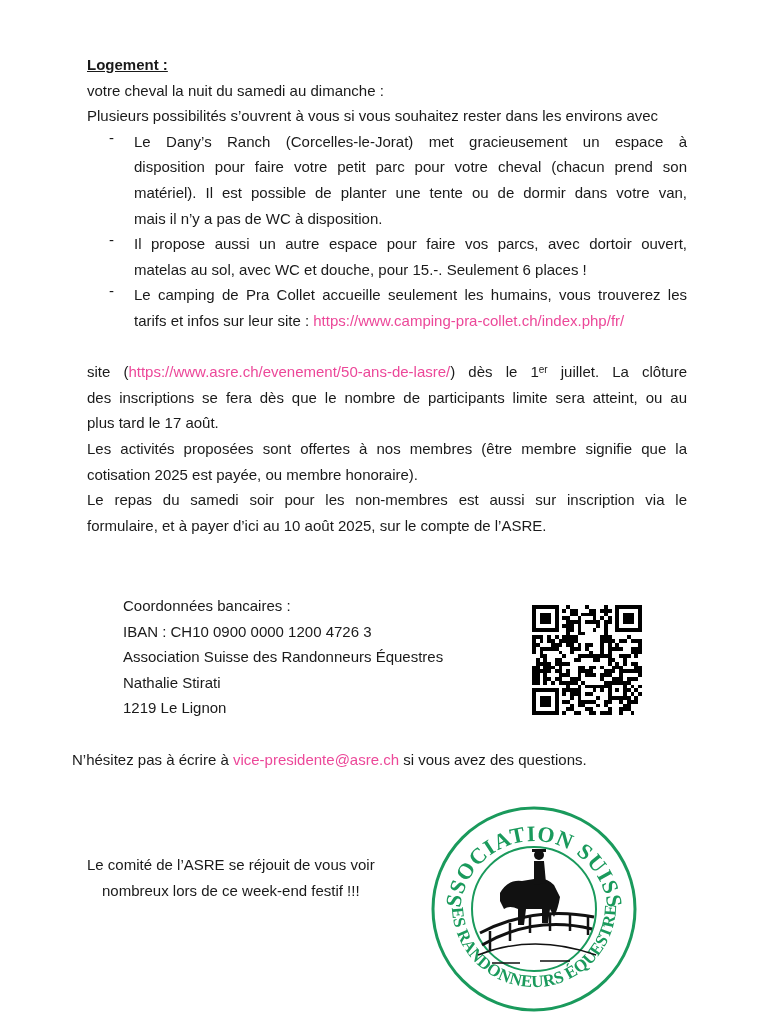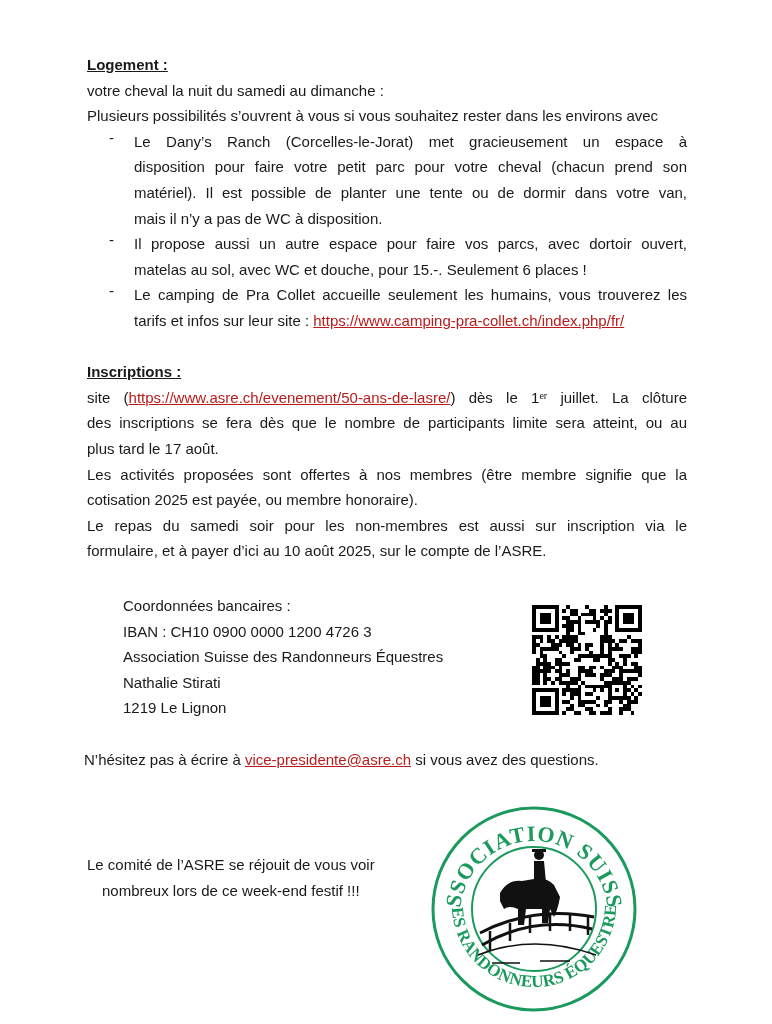--- a/index.html
+++ b/index.html
@@ -7,28 +7,28 @@
     width: 772px; height: 1024px; position: relative; overflow: hidden;
     font-family: "Liberation Sans", "DejaVu Sans", sans-serif;
     color: #1a1a1a; font-size: 15px;
   }
   .page { position: absolute; left: 87px; top: 52px; width: 600px; }
   .line { line-height: 25.6px; white-space: nowrap; }
   .heading { font-weight: bold; text-decoration: underline; }
   .just { text-align: justify; text-align-last: justify; white-space: normal; }
   .bullet { position: relative; padding-left: 47px; }
   .bullet .dash { position: absolute; left: 22px; top: 0; }
-  a.link { color: #b91c1c; text-decoration: underline; }
+  a.link { color: #ec4899; }
   .bank { position: absolute; left: 123px; top: 593px; }
   .bank .line { line-height: 25.6px; }
   .qr { position: absolute; left: 532px; top: 605px; width: 110px; height: 110px; }
   .closing { position: absolute; left: 87px; top: 852px; }
   .closing .line { line-height: 26px; text-align: center; }
   .logo { position: absolute; left: 430px; top: 805px; width: 208px; height: 208px; }
-  sup { font-size: 10px; vertical-align: top; position: relative; top: -2px; font-family: Liberation Serif, serif; }
+  sup { font-size: 10px; vertical-align: top; position: relative; top: -2px; }
 </style>
 </head>
 <body>
 
 <div class="page">
 
   <div class="line heading">Logement :</div>
   <div class="line">votre cheval la nuit du samedi au dimanche :</div>
   <div class="line">Plusieurs possibilités s’ouvrent à vous si vous souhaitez rester dans les environs avec</div>
 
@@ -49,21 +49,20 @@
   <div class="bullet">
     <span class="dash">-</span>
     <div class="line just">Le camping de Pra Collet accueille seulement les humains, vous trouverez les</div>
     <div class="line">
       <span>tarifs et infos sur leur site : </span><a class="link">https://www.camping-pra-collet.ch/index.php/fr/</a>
     </div>
   </div>
 
   <div class="line" style="height:25.6px"></div>
 
-  <div class="line heading">Inscriptions :</div>
   <div class="line just">
     <span>site (</span><a class="link">https://www.asre.ch/evenement/50-ans-de-lasre/</a><span>) dès le 1</span><sup>er</sup><span> juillet. La clôture</span>
   </div>
   <div class="line just">des inscriptions se fera dès que le nombre de participants limite sera atteint, ou au</div>
   <div class="line">plus tard le 17 août.</div>
   <div class="line just">Les activités proposées sont offertes à nos membres (être membre signifie que la</div>
   <div class="line">cotisation 2025 est payée, ou membre honoraire).</div>
   <div class="line just">Le repas du samedi soir pour les non-membres est aussi sur inscription via le</div>
   <div class="line">formulaire, et à payer d’ici au 10 août 2025, sur le compte de l’ASRE.</div>
 </div>
@@ -413,21 +412,21 @@
       <rect x="24" y="2" width="3" height="3"></rect>
       <rect x="0" y="22" width="7" height="7"></rect>
       <rect x="1" y="23" width="5" height="5" fill="#fff"></rect>
       <rect x="2" y="24" width="3" height="3"></rect>
       <rect x="20" y="20" width="5" height="5"></rect>
       <rect x="21" y="21" width="3" height="3" fill="#fff"></rect>
       <rect x="22" y="22" width="1" height="1"></rect>
     </g>
 </svg>
 
-<div style="position:absolute; left:84px; top:747px;" class="line">
+<div style="position:absolute; left:72px; top:747px;" class="line">
   <span>N’hésitez pas à écrire à </span><a class="link">vice-presidente@asre.ch</a><span> si vous avez des questions.</span>
 </div>
 
 <div class="closing">
   <div class="line">Le comité de l’ASRE se réjouit de vous voir</div>
   <div class="line">nombreux lors de ce week-end festif !!!</div>
 </div>
 
 <svg class="logo" viewBox="0 0 208 208">
   <defs>

